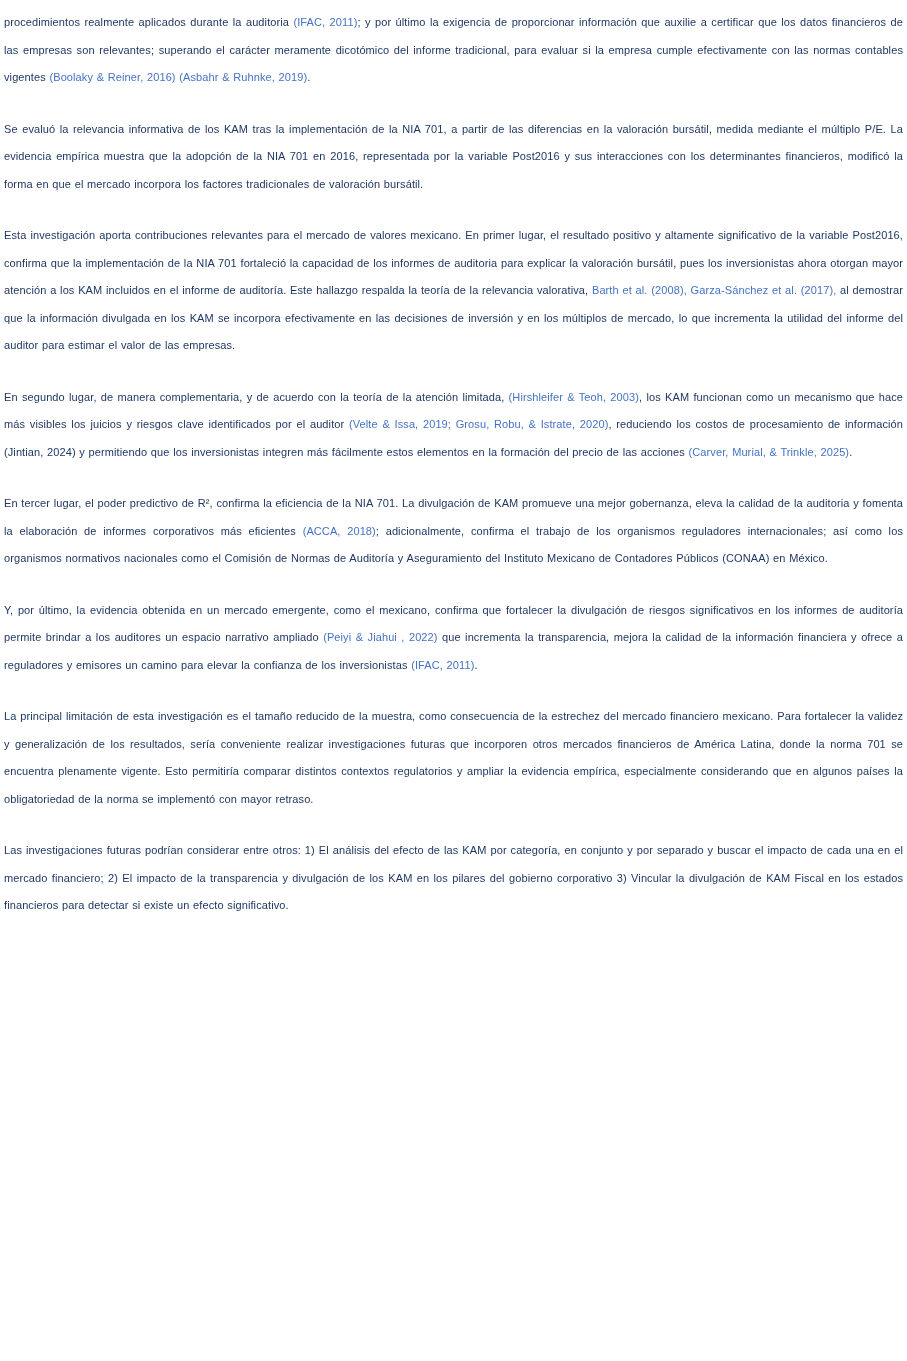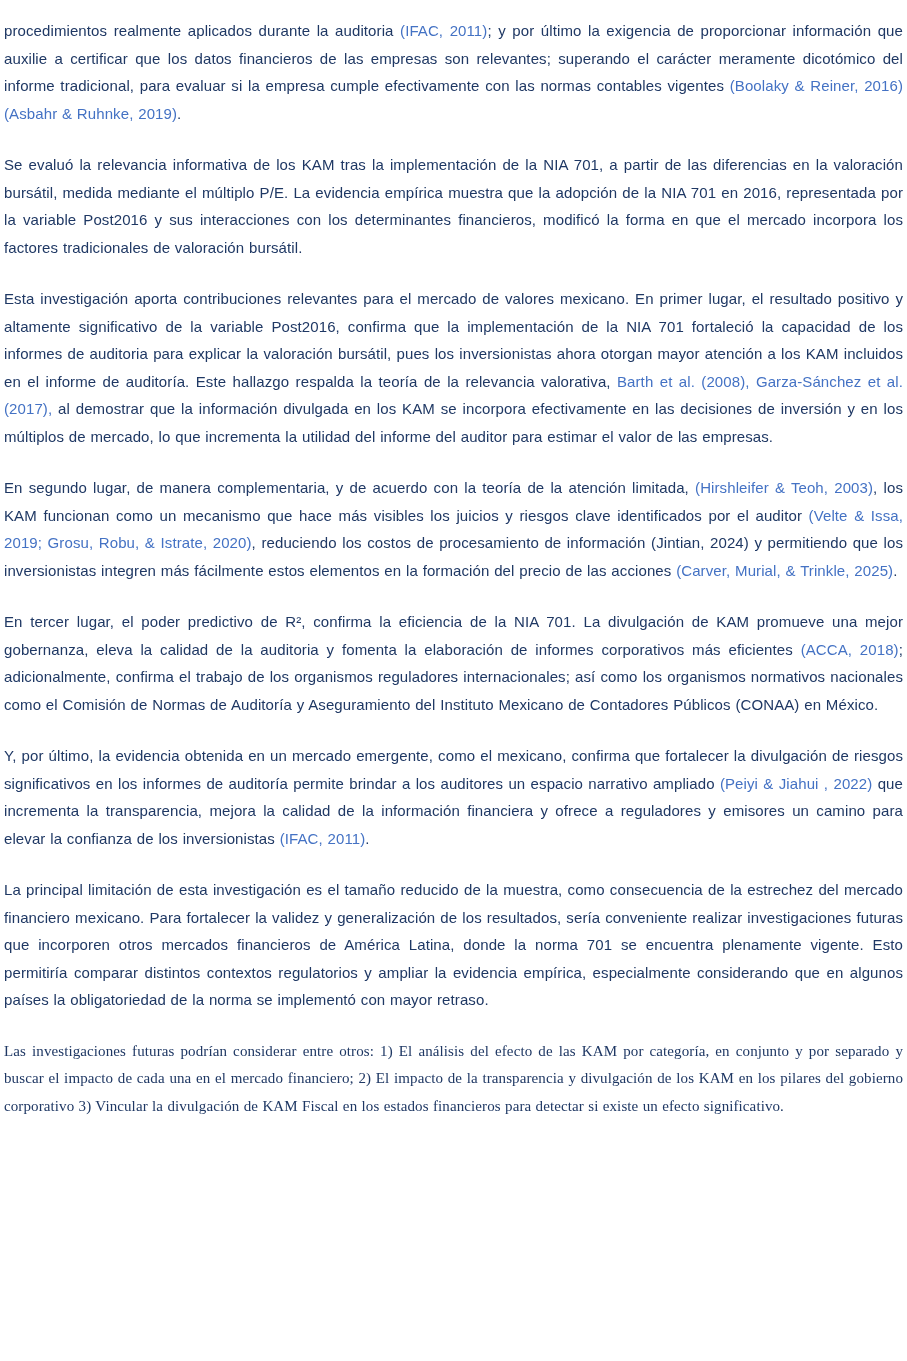--- a/index.html
+++ b/index.html
@@ -18,32 +18,31 @@
     box-sizing: border-box;
     font-family: "Liberation Sans", "DejaVu Sans", sans-serif;
     color: var(--body-color);
     padding: 1px 4px 0 4px;
     overflow: hidden;
   }
   .document-body {
     width: 100%;
   }
   .para {
-    margin: 16px 0 24px 0;
-    font-size: 15px;
+    margin: 8px 0 24px 0;
+    font-size: 11px;
     line-height: 27.5px;
     text-align: justify;
     letter-spacing: 0.1px;
     word-spacing: 0.5px;
     hyphens: auto;
     -webkit-hyphens: auto;
   }
   .para:last-child {
     margin-bottom: 0;
-    font-family: Liberation Serif, serif;
   }
   .body-run {
     color: var(--body-color);
   }
   .cite {
     color: var(--cite-color);
   }
 </style>
 </head>
 <body>

